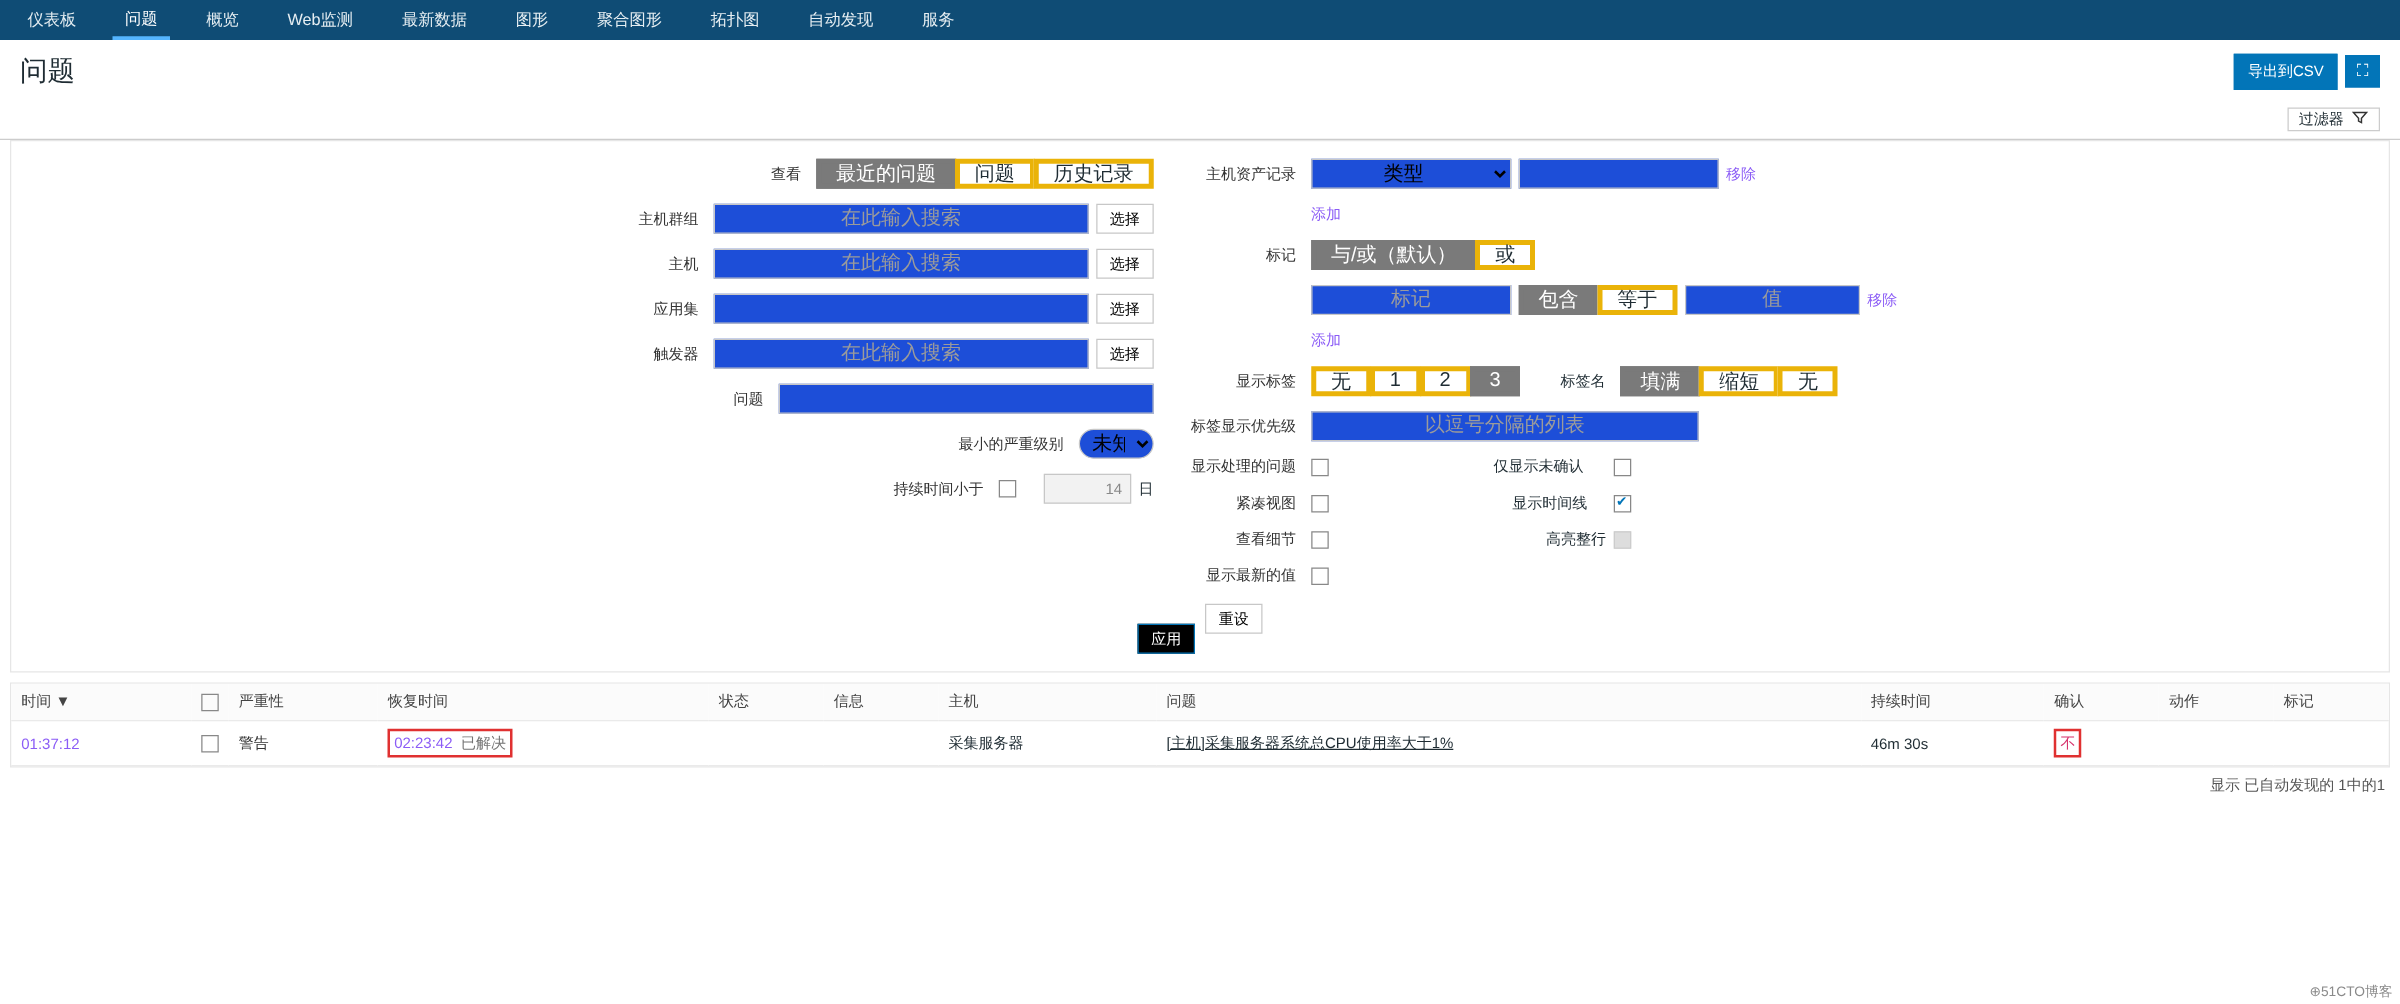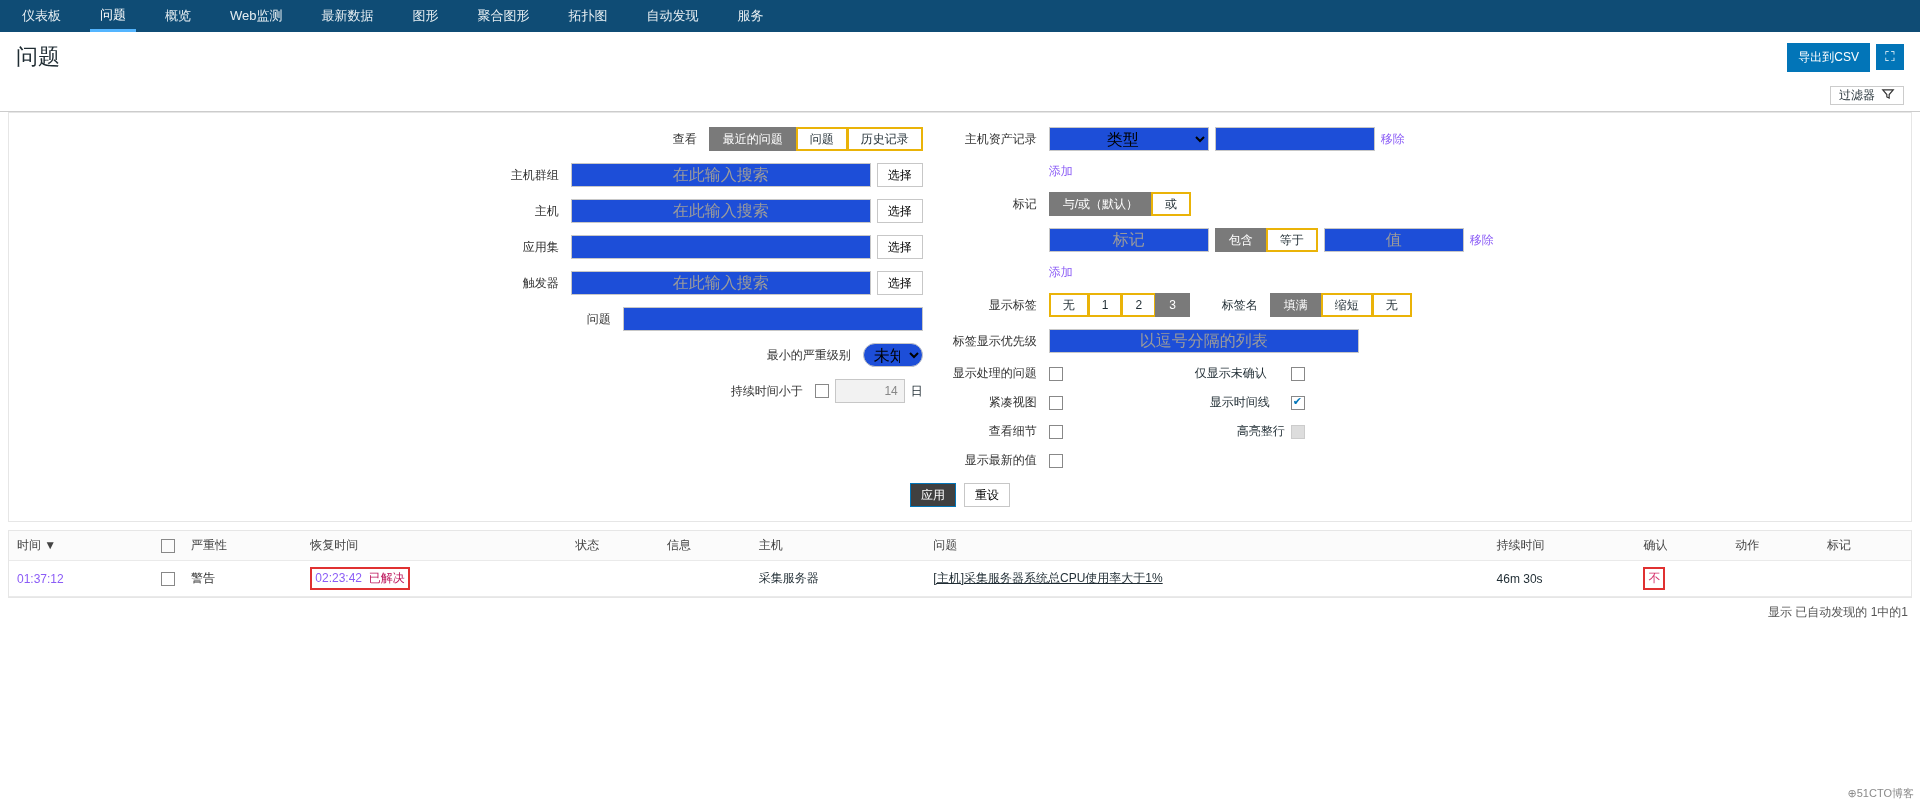--- a/index.html
+++ b/index.html
@@ -120,34 +120,34 @@
   .btn {
     border: 1px solid #c7c7c7;
     background: #fff;
     padding: 4px 10px;
     cursor: pointer;
     font-size: 12px;
     height:24px;
     display:inline-flex;align-items:center;
   }
   .btn.primary {
-    background:#404040;color:#fff;border-color:#0275b8;
+    background:#000000;color:#fff;border-color:#0275b8;margin-top:16px;
   }
   .seg {
     display:inline-flex;
   }
   .seg .seg-btn {
-    border: 2px solid #eab308;
+    border: 4px solid #eab308;
     background:#fff;
     padding: 4px 12px;
     cursor:pointer;
     height:24px;
     display:flex;align-items:center;
     margin-left:-1px;
-    font-size:12px;
+    font-size:16px;
   }
   .seg .seg-btn:first-child{margin-left:0;}
   .seg .seg-btn.active {
     background:#7a7a7a;color:#fff;border-color:#7a7a7a;
   }
   .link { color:#8b5cf6; cursor:pointer; }
   .sub-add { display:flex; align-items:center; }
   .sub-add .form-label{width:120px;}
   .checkbox { width:14px;height:14px;border:1px solid #888; display:inline-block;vertical-align:middle;}
   .checkbox.checked::after{content:"✔";color:#0275b8;font-size:11px;position:relative;top:-3px;left:1px;}
@@ -167,35 +167,35 @@
     font-size:12px;
     border-bottom:1px solid #eaeaea;
   }
   table.results th {
     color:#444;
     font-weight:normal;
     background:#fbfbfb;
   }
   th.sortable, th.linkish { color:#0275b8; cursor:pointer; }
   .sev-warn { color:#333; }
-  .status-resolved { color:#be185d; }
+  .status-resolved { color:#737373; }
   .highlight-red { border:2px solid #e03131; padding:1px 3px; display:inline-block; }
   .ack-no { color:#d6336c; }
   .footer-summary {
     text-align:right;
     padding:4px 12px;
     color:#555;
     font-size:12px;
   }
   .watermark {
     position:fixed; right:6px; bottom:2px; color:#8a8a8a; font-size:11px;
   }
   .num-input {
     width:70px;text-align:right;background:#f2f2f2;border:1px solid #c7c7c7;height:24px;padding:2px 6px;color:#888;
-    display:inline-flex;align-items:center;justify-content:flex-end;
+    display:inline-flex;align-items:center;justify-content:flex-end;margin-left:16px;
   }
 </style>
 </head>
 <body>
 
 <div class="topnav">
   <div class="nav-item">仪表板</div>
   <div class="nav-item active">问题</div>
   <div class="nav-item">概览</div>
   <div class="nav-item">Web监测</div>

